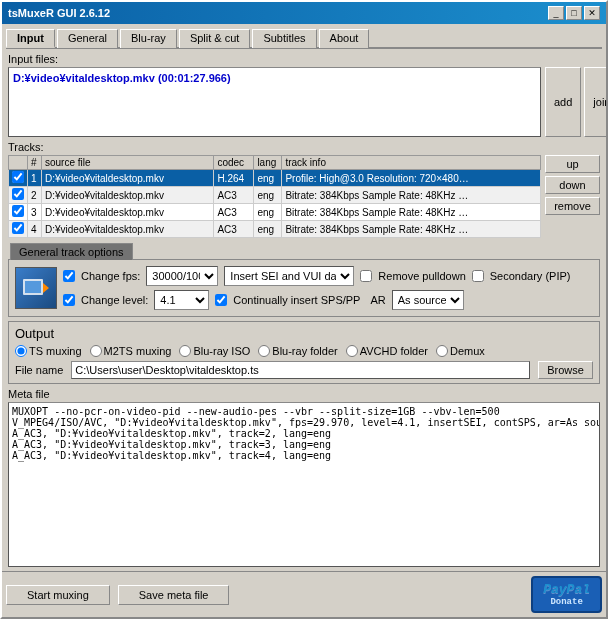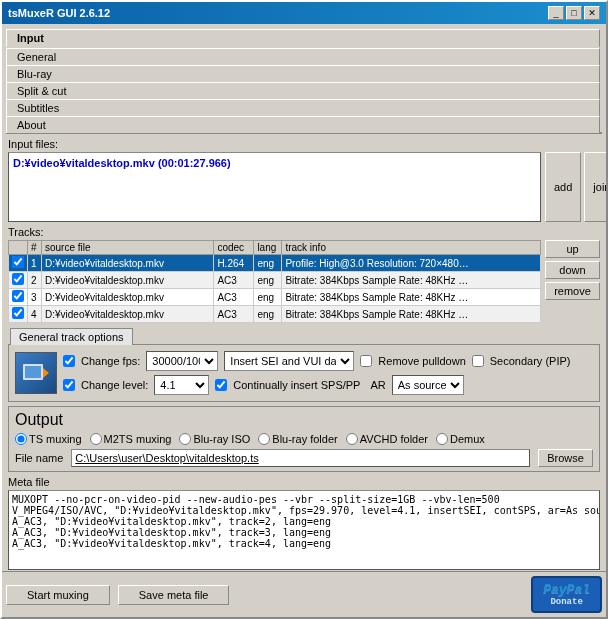--- a/index.html
+++ b/index.html
@@ -50,21 +50,20 @@
       justify-content: center;
       color: #000;
     }
     .title-btn.close-btn {
       background: #d4d0c8;
     }
     .tab-bar {
       display: flex;
       gap: 0;
       border-bottom: 2px solid #888;
-      flex-direction: column;
     }
     .tab {
       padding: 2px 10px;
       background: #d4d0c8;
       border: 1px solid #888;
       border-top: 1px solid #fff;
       border-left: 1px solid #fff;
       border-bottom: none;
       cursor: pointer;
       font-size: 11px;
@@ -159,21 +158,21 @@
       background: #0a5fa5;
       color: white;
     }
     .checkbox-cell {
       text-align: center;
     }
     .general-track-tab {
       display: inline-block;
       border: 1px solid #888;
       border-bottom: none;
-      background: #e5e5e5;
+      background: #737373;
       padding: 2px 8px;
       font-size: 11px;
       margin-bottom: 0;
       position: relative;
       top: 1px;
     }
     .options-grid {
       display: flex;
       flex-direction: column;
       gap: 4px;
@@ -191,21 +190,21 @@
       border-left: 1px solid #555;
       font-size: 11px;
       padding: 1px;
       height: 20px;
     }
     .output-section {
       border: 1px solid #888;
       padding: 4px 6px;
     }
     .output-label {
-      font-size: 16px;
+      font-size: 13px;
       margin-bottom: 4px;
     }
     .radio-group {
       display: flex;
       gap: 8px;
       align-items: center;
       margin-bottom: 4px;
       flex-wrap: wrap;
     }
     .radio-item {
@@ -225,21 +224,20 @@
     }
     .filename-input {
       flex: 1;
       height: 18px;
       border: 1px solid #555;
       border-top: 1px solid #888;
       border-left: 1px solid #888;
       padding: 1px 3px;
       font-size: 11px;
       background: white;
-      text-decoration: underline;
     }
     .meta-area {
       flex: 1;
       background: white;
       border: 1px solid #555;
       border-top: 1px solid #888;
       padding: 3px;
       overflow-y: auto;
       font-size: 10px;
       font-family: monospace;

